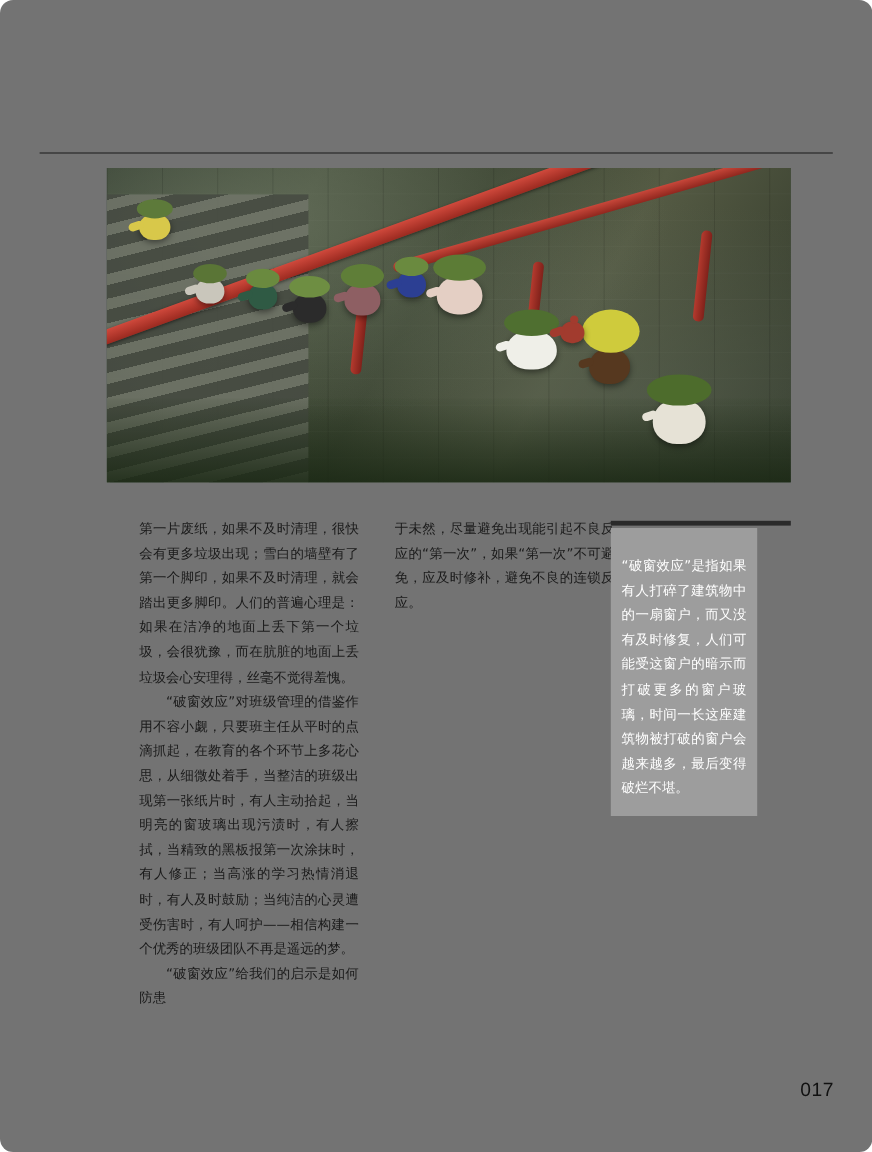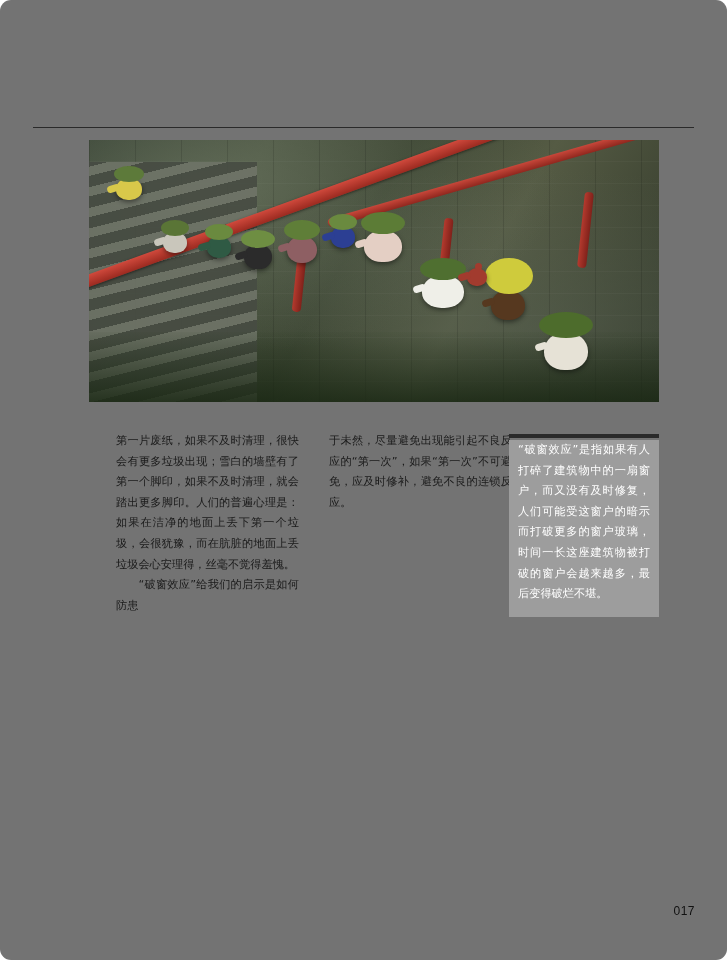--- a/index.html
+++ b/index.html
@@ -161,44 +161,44 @@
     text-indent: 2em;
   }
   #col-left { left: 116px; }
   #col-mid  { left: 329px; }
 
   
   .sidebar-box {
     position: absolute;
     left: 509px;
     top: 440px;
-    width: 150px;
+    width: 122px;
     background: #9d9d9d;
     color: #ffffff;
     font-size: 11.2px;
     line-height: 20.6px;
-    padding: 0 9px 12px 9px;
+    padding: 22px 9px 12px 9px;
     box-sizing: border-box;
     text-align: justify;
   }
   .sidebar-rule {
     position: absolute;
     left: 509px;
     top: 434px;
     width: 150px;
     height: 4px;
     background: #2a2a2a;
   }
 
   
   .folio {
     position: absolute;
     right: 32px;
     bottom: 42px;
-    font-size: 12px;
+    font-size: 16px;
     letter-spacing: .5px;
     color: #111111;
     font-family: "Liberation Sans", sans-serif;
   }
 </style>
 </head>
 <body>
 
 <div class="page">
 
@@ -243,20 +243,21 @@
     <div class="plant" style="left:396px; top:118px; width:48px; height:36px; background:#cfcb3c;"></div>
 
     <div class="pot" style="left:455px; top:192px; width:44px; height:38px; background:#e6e2d6;"></div>
     <div class="plant" style="left:450px; top:172px; width:54px; height:26px; background:#4d6c2c;"></div>
 
     <div class="pot" style="left:378px; top:128px; width:20px; height:18px; background:#a23b2e;"></div>
   </div>
 
   <div class="col" id="col-left">
     <p>第一片废纸，如果不及时清理，很快会有更多垃圾出现；雪白的墙壁有了第一个脚印，如果不及时清理，就会踏出更多脚印。人们的普遍心理是：如果在洁净的地面上丢下第一个垃圾，会很犹豫，而在肮脏的地面上丢垃圾会心安理得，丝毫不觉得羞愧。</p>
+    <p class="indent">“破窗效应”对班级管理的借鉴作用不容小觑，只要班主任从平时的点滴抓起，在教育的各个环节上多花心思，从细微处着手，当整洁的班级出现第一张纸片时，有人主动拾起，当明亮的窗玻璃出现污渍时，有人擦拭，当精致的黑板报第一次涂抹时，有人修正；当高涨的学习热情消退时，有人及时鼓励；当纯洁的心灵遭受伤害时，有人呵护——相信构建一个优秀的班级团队不再是遥远的梦。</p>
     <p class="indent">“破窗效应”给我们的启示是如何防患</p>
   </div>
 
   <div class="col" id="col-mid">
     <p>于未然，尽量避免出现能引起不良反应的“第一次”，如果“第一次”不可避免，应及时修补，避免不良的连锁反应。</p>
   </div>
 
   <div class="sidebar-rule"></div>
   <div class="sidebar-box">
     <span>“破窗效应”是指如果有人打碎了建筑物中的一扇窗户，而又没有及时修复，人们可能受这窗户的暗示而打破更多的窗户玻璃，时间一长这座建筑物被打破的窗户会越来越多，最后变得破烂不堪。</span>

